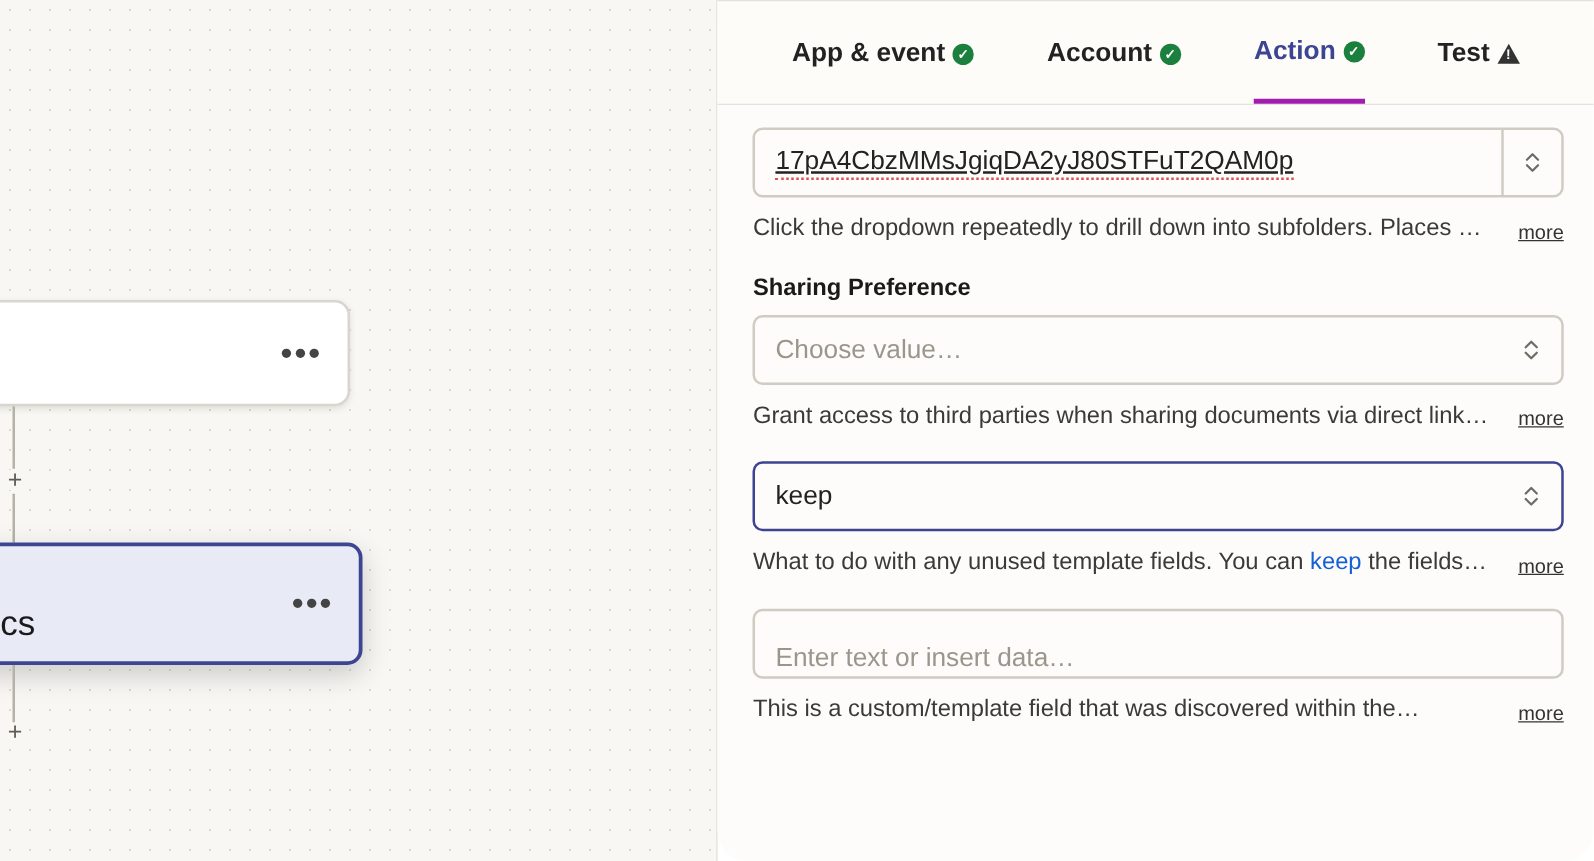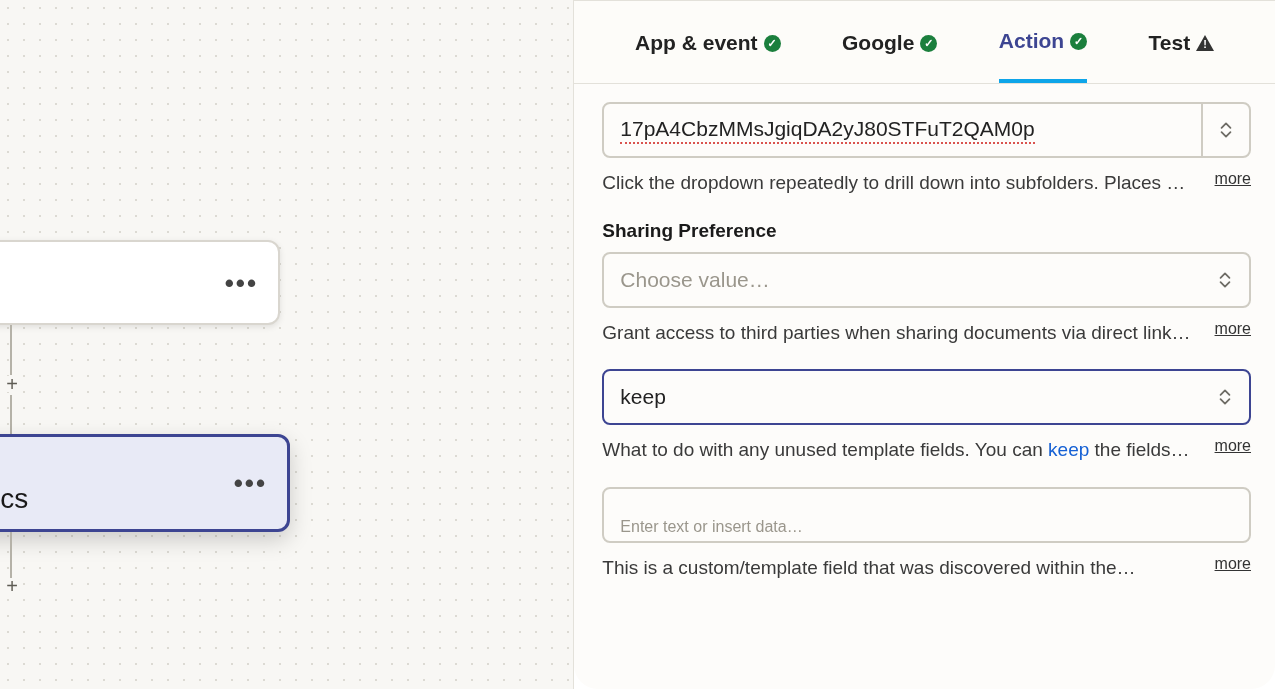--- a/index.html
+++ b/index.html
@@ -109,21 +109,21 @@
     font-size: 21px;
     font-weight: 700;
     color: #222;
     display: flex;
     align-items: center;
     gap: 6px;
     cursor: pointer;
     height: 100%;
     padding-top: 2px;
   }
-  .tab.active { color: #3d4592; border-bottom: 4px solid #0ea5e9; }
+  .tab.active { color: #3d4592; border-bottom: 4px solid #a21caf; }
   .check-badge {
     width: 17px; height: 17px;
     background: #1b7f3d;
     border-radius: 50%;
     display: inline-flex;
     align-items: center;
     justify-content: center;
     color: #fff;
     font-size: 11px;
     font-weight: 700;
@@ -154,21 +154,21 @@
   .field { margin-bottom: 24px; }
   .label {
     font-size: 19px;
     font-weight: 700;
     color: #1a1a1a;
     margin-bottom: 10px;
   }
   .helper-row {
     display: flex;
     justify-content: space-between;
-    align-items: flex-start;
+    align-items: flex-end;
     margin-top: 12px;
     gap: 24px;
   }
   .helper {
     font-size: 19px;
     color: #3a3a3a;
     line-height: 1.35;
     flex: 1;
     white-space: nowrap;
     overflow: hidden;
@@ -201,38 +201,39 @@
   .select .value {
     font-size: 21px;
     color: #222;
   }
   .select .value.placeholder { color: #9a968c; }
   .select .folder-id {
     font-size: 21px;
     color: #222;
     border-bottom: 2px dotted #d9534f;
     padding-bottom: 1px;
+    text-decoration: underline;
   }
   .select .caret {
     position: absolute;
     right: 0; top: 0;
     width: 48px; height: 100%;
     border-left: 2px solid #cfccc3;
     display: flex;
     align-items: center;
     justify-content: center;
     color: #6e6c65;
   }
   .select.nocap .caret { border-left: none; }
 
   .input input {
     border: none;
     outline: none;
     width: 100%;
-    font-size: 16px;
+    font-size: 21px;
     background: transparent;
     color: #222;
     margin-top: 24px;
   }
   .input input::placeholder { color: #9a968c; }
 
   svg.updown { width: 14px; height: 20px; }
 </style>
 </head>
 <body>
@@ -261,21 +262,21 @@
 </div>
 
 <div class="panel">
 
   <div class="tabs">
     <div class="tab">
       <span>App &amp; event</span>
       <span class="check-badge">✓</span>
     </div>
     <div class="tab">
-      <span>Google</span>
+      <span>Account</span>
       <span class="check-badge">✓</span>
     </div>
     <div class="tab active">
       <span>Action</span>
       <span class="check-badge">✓</span>
     </div>
     <div class="tab">
       <span>Test</span>
       <span class="warn-badge"></span>
     </div>

